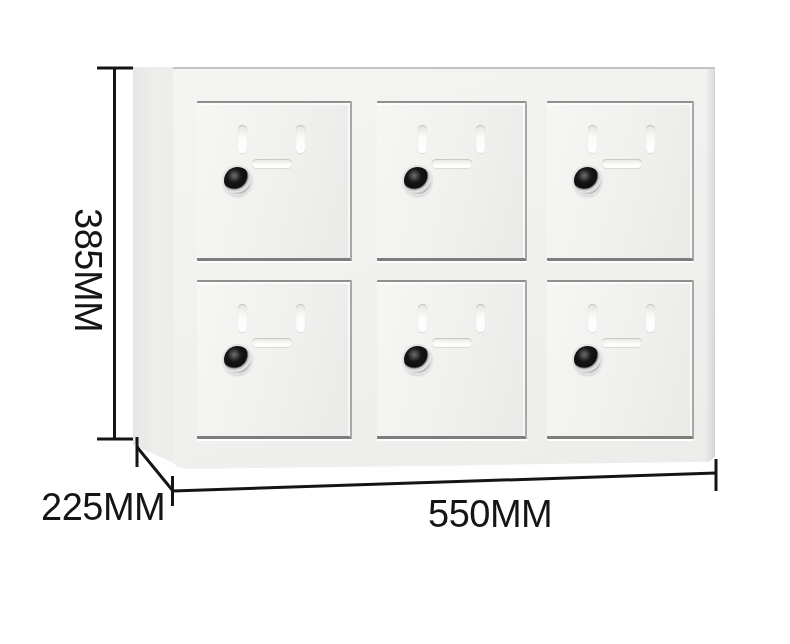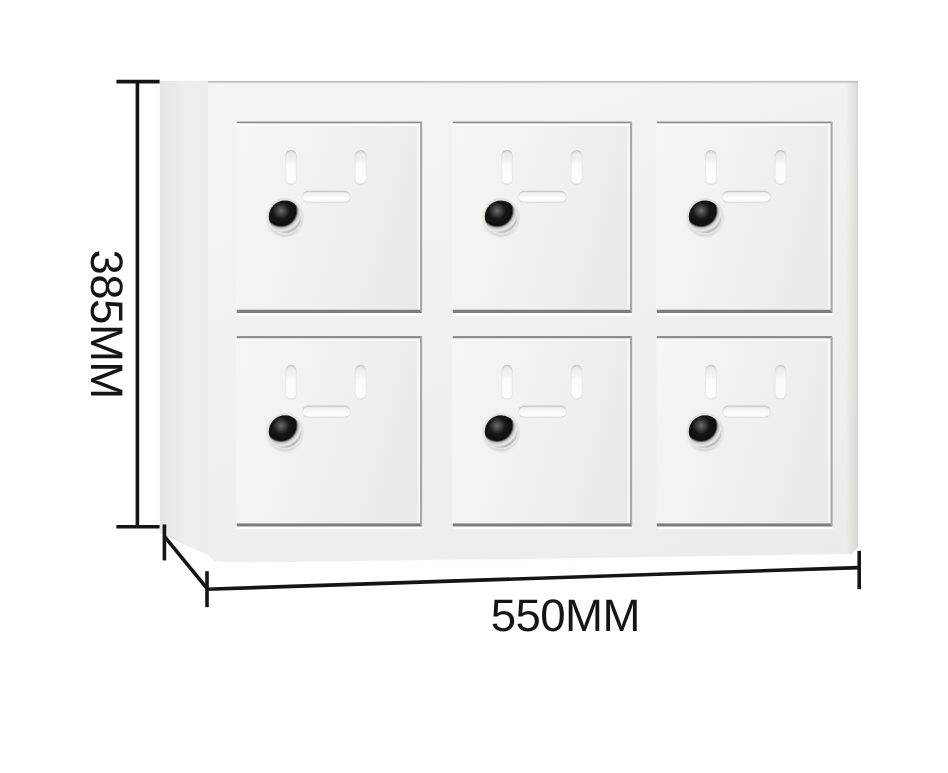--- a/index.html
+++ b/index.html
@@ -64,21 +64,21 @@
   }
   
   .dim-svg{position:absolute;left:0;top:0;}
   .dim-label{
     position:absolute;color:#151515;font-size:38px;line-height:40px;
     letter-spacing:-0.5px;white-space:nowrap;
   }
   .dim-height{left:30px;top:246px;width:116px;height:40px;text-align:center;
     transform:rotate(90deg);transform-origin:50% 50%;}
   .dim-depth{left:41px;top:487px;}
-  .dim-width{left:409px;top:494px;}
+  .dim-width{left:428px;top:494px;}
 </style>
 </head>
 <body>
 
 <div class="stage">
 
   <div class="ground-shadow"></div>
 
   <div class="side-panel"></div>
 
@@ -132,15 +132,16 @@
 
     <line x1="137" y1="437" x2="137" y2="467"></line>
     <line x1="137" y1="447" x2="173" y2="491"></line>
 
     <line x1="172.5" y1="476" x2="172.5" y2="506"></line>
     <line x1="172.5" y1="491" x2="716" y2="473"></line>
     <line x1="716" y1="459" x2="716" y2="491"></line>
   </svg>
 
   <div class="dim-label dim-height">385MM</div>
+  <div class="dim-label dim-depth">225MM</div>
   <div class="dim-label dim-width">550MM</div>
 
 </div>
 
 </body></html>

